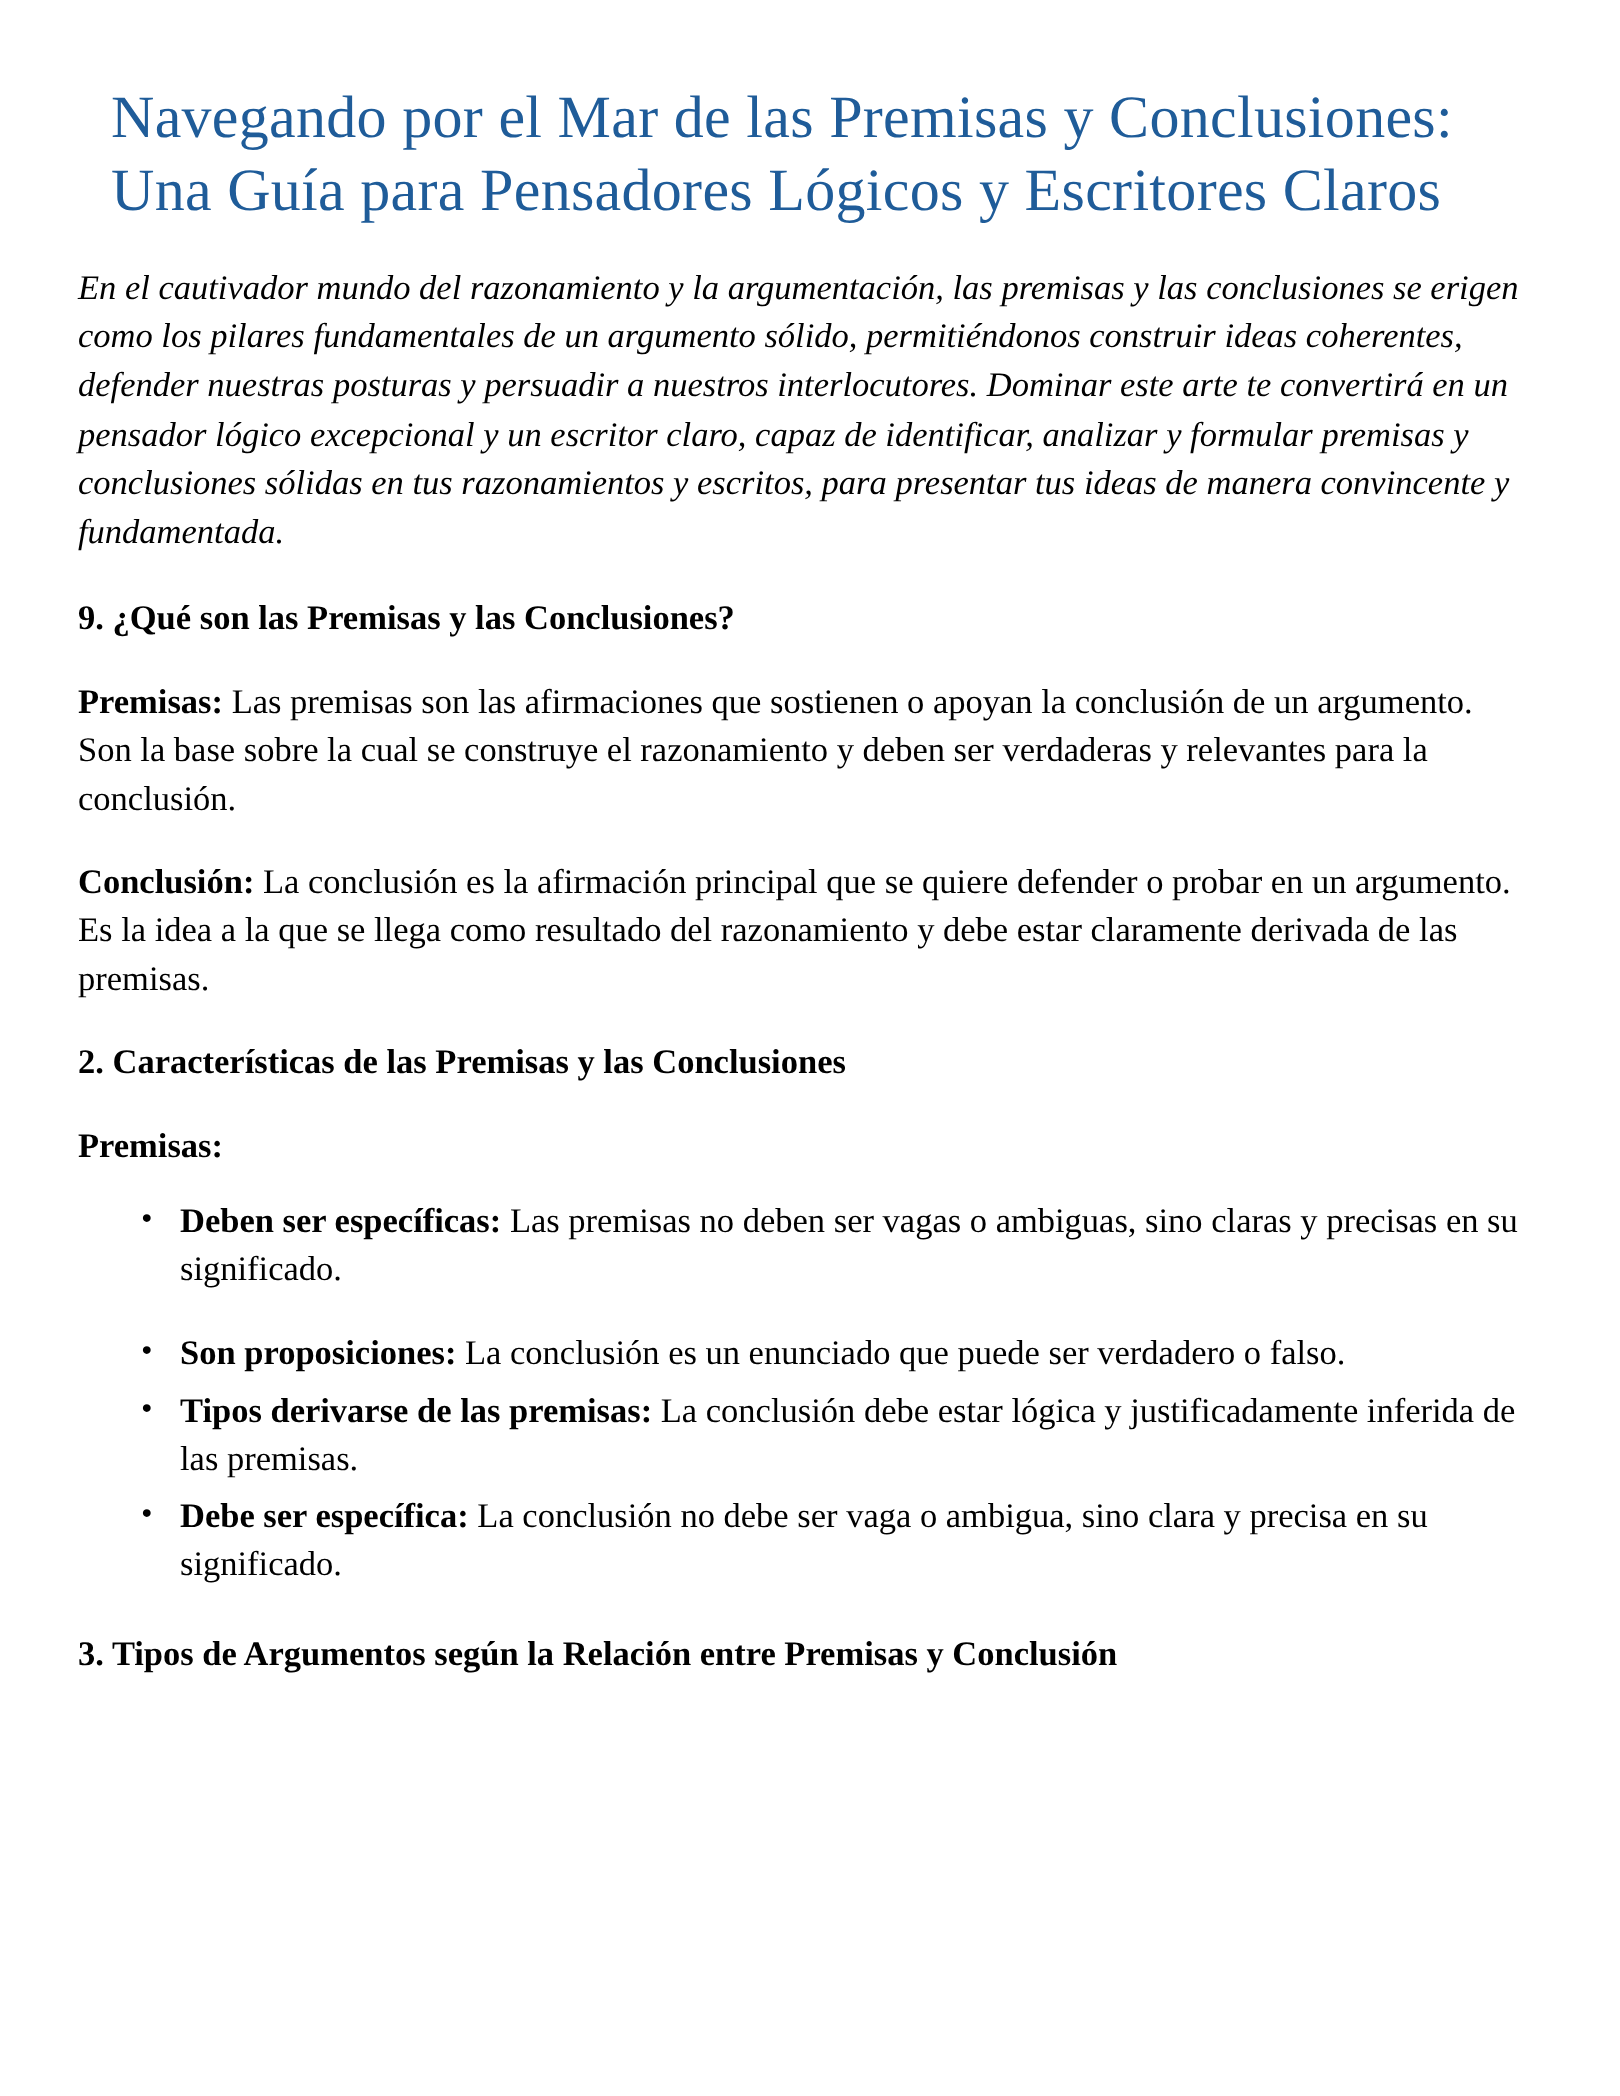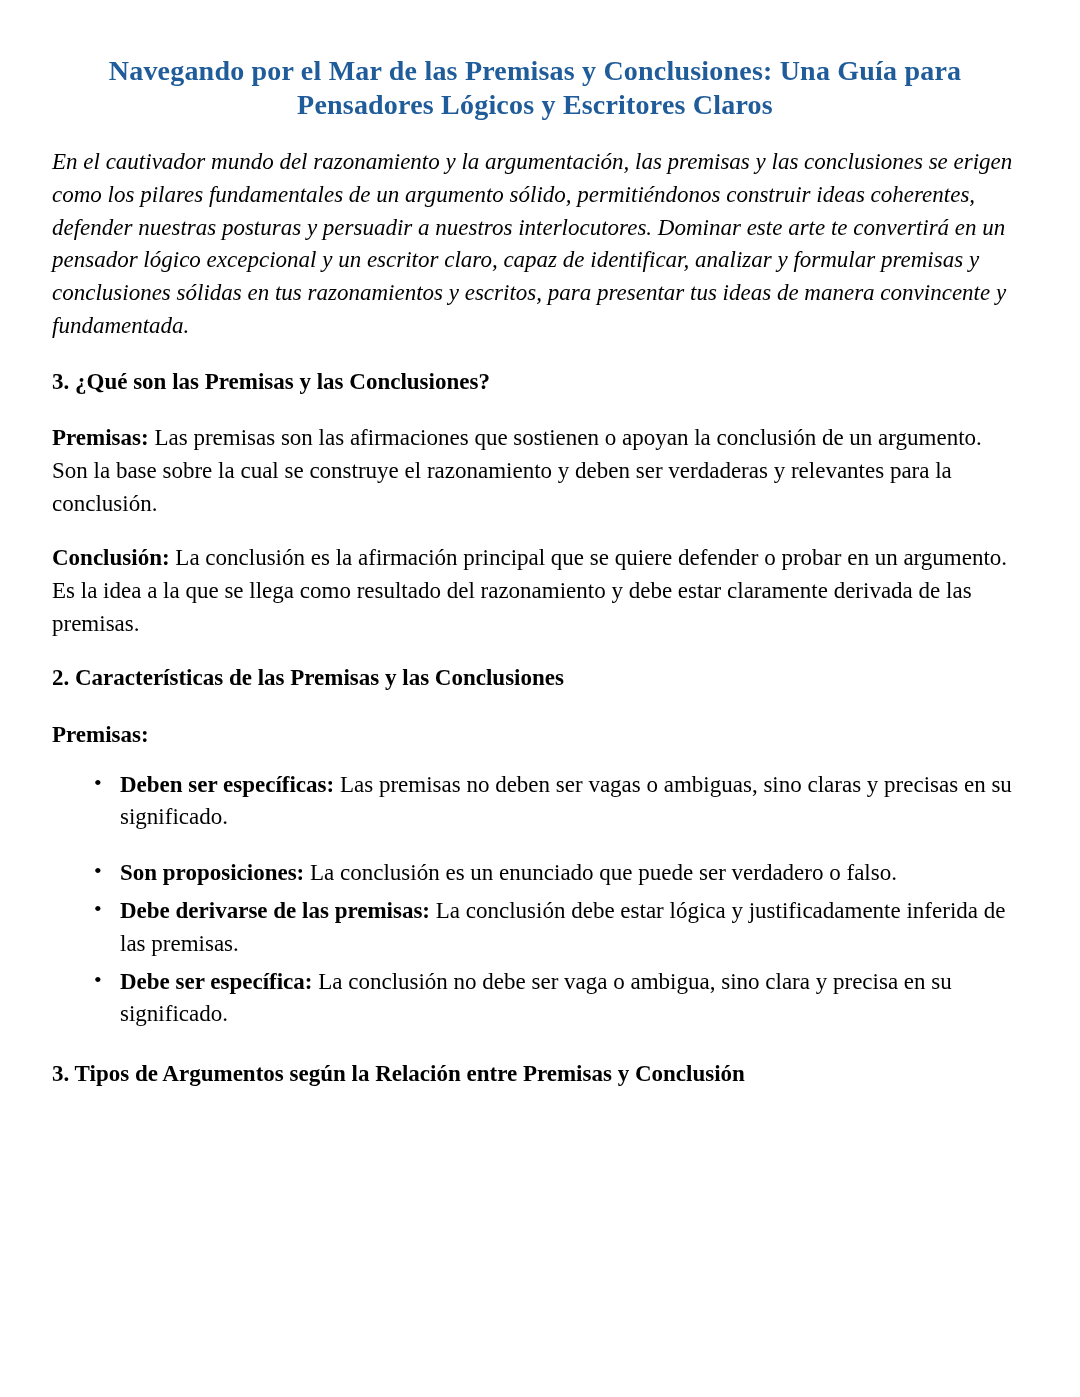--- a/index.html
+++ b/index.html
@@ -15,24 +15,23 @@
   }
   .page {
     width: 1080px;
     min-height: 1397px;
     box-sizing: border-box;
     padding: 44px 62px 30px 52px;
     background: #ffffff;
   }
   .doc-title {
     color: #1F5C99;
-    font-size: 28px;
+    font-size: 40px;
     line-height: 1.22;
-    font-weight: bold;
-    text-align: center;
+    font-weight: normal;
     margin: 10px 22px 24px 22px;
     letter-spacing: 0.2px;
   }
   .para {
     font-size: 23px;
     line-height: 1.42;
     text-align: left;
     margin: 0 0 22px 0;
   }
   .para.intro {
@@ -80,21 +79,21 @@
 </style>
 </head>
 <body>
 
 <div class="page">
 
   <h1 class="doc-title" style="color: rgb(31, 92, 153);">Navegando por el Mar de las Premisas y Conclusiones: Una Guía para Pensadores Lógicos y Escritores Claros</h1>
 
   <p class="para intro">En el cautivador mundo del razonamiento y la argumentación, las premisas y las conclusiones se erigen como los pilares fundamentales de un argumento sólido, permitiéndonos construir ideas coherentes, defender nuestras posturas y persuadir a nuestros interlocutores. Dominar este arte te convertirá en un pensador lógico excepcional y un escritor claro, capaz de identificar, analizar y formular premisas y conclusiones sólidas en tus razonamientos y escritos, para presentar tus ideas de manera convincente y fundamentada.</p>
 
-  <h2 class="section-heading">3. ¿Qué son las Premisas y las Conclusiones?</h2>
+  <h2 class="section-heading">9. ¿Qué son las Premisas y las Conclusiones?</h2>
 
   <p class="para">
     <span class="lead">Premisas:</span><span> Las premisas son las afirmaciones que sostienen o apoyan la conclusión de un argumento. Son la base sobre la cual se construye el razonamiento y deben ser verdaderas y relevantes para la conclusión.</span>
   </p>
 
   <p class="para">
     <span class="lead">Conclusión:</span><span> La conclusión es la afirmación principal que se quiere defender o probar en un argumento. Es la idea a la que se llega como resultado del razonamiento y debe estar claramente derivada de las premisas.</span>
   </p>
 
   <h2 class="section-heading">2. Características de las Premisas y las Conclusiones</h2>
@@ -106,21 +105,21 @@
       <span class="lead">Deben ser específicas:</span><span class="li-text"> Las premisas no deben ser vagas o ambiguas, sino claras y precisas en su significado.</span>
     </li>
   </ul>
 
 
   <ul class="bullets">
     <li>
       <span class="lead">Son proposiciones:</span><span class="li-text"> La conclusión es un enunciado que puede ser verdadero o falso.</span>
     </li>
     <li>
-      <span class="lead">Debe derivarse de las premisas:</span><span class="li-text"> La conclusión debe estar lógica y justificadamente inferida de las premisas.</span>
+      <span class="lead">Tipos derivarse de las premisas:</span><span class="li-text"> La conclusión debe estar lógica y justificadamente inferida de las premisas.</span>
     </li>
     <li>
       <span class="lead">Debe ser específica:</span><span class="li-text"> La conclusión no debe ser vaga o ambigua, sino clara y precisa en su significado.</span>
     </li>
   </ul>
 
   <div class="spacer-sm"></div>
 
   <h2 class="section-heading">3. Tipos de Argumentos según la Relación entre Premisas y Conclusión</h2>
 

